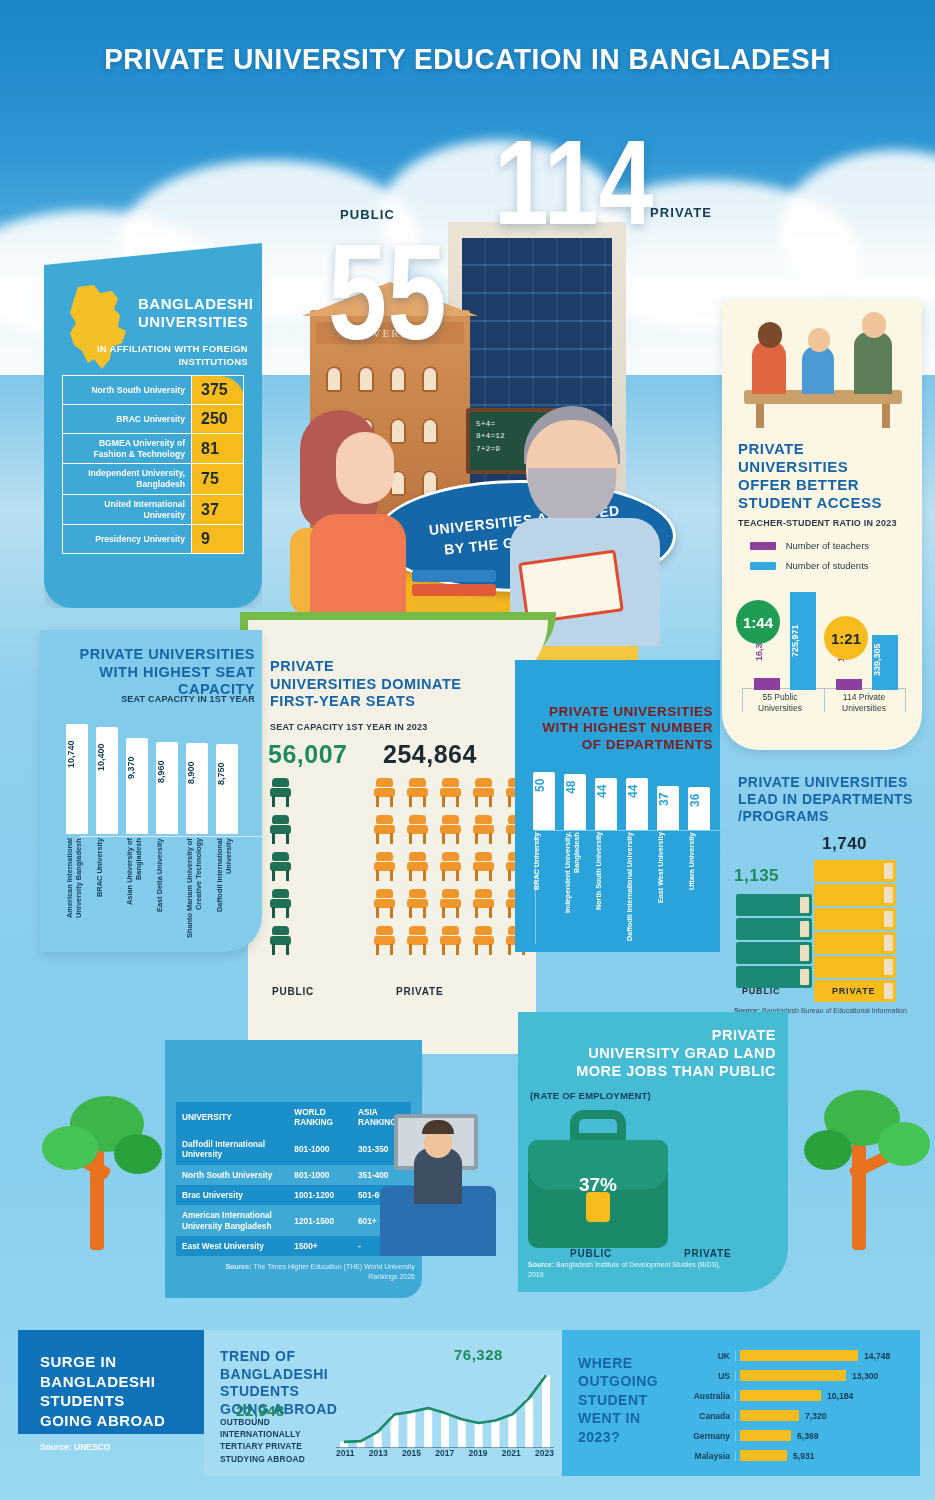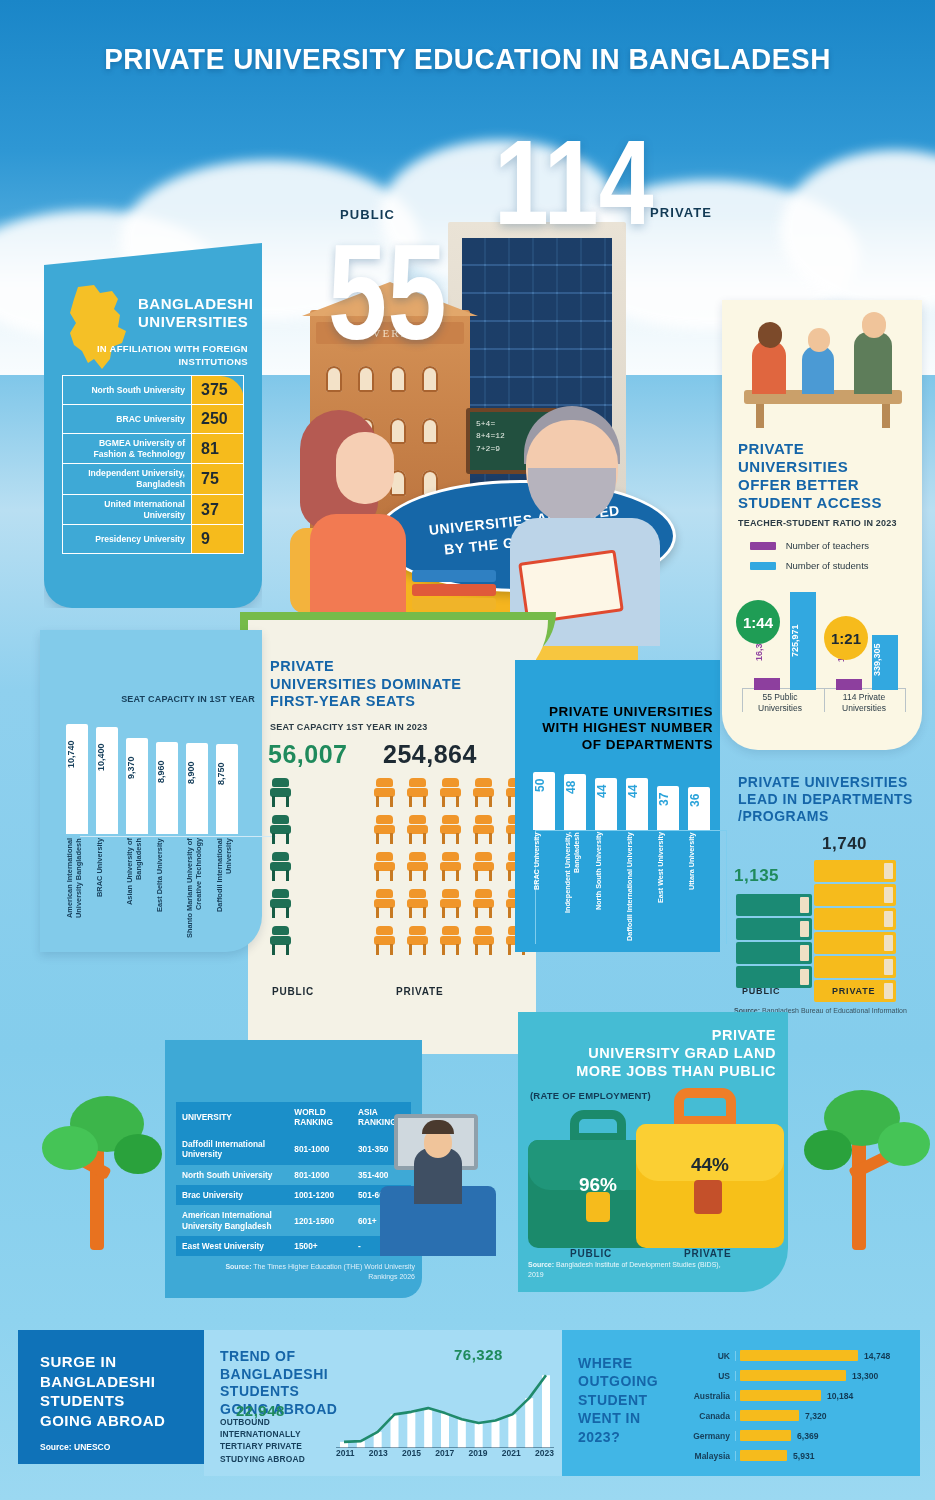--- a/index.html
+++ b/index.html
@@ -116,21 +116,21 @@
   #p3 .cap2{position:absolute;left:148px;top:350px;color:#1d2a33;font-size:10px;font-weight:bold;letter-spacing:.8px;}
   .chairgrid{position:absolute;display:grid;}
   .chair{width:21px;height:30px;position:relative;}
   .chair .bk{position:absolute;left:2px;top:0;width:17px;height:9px;border-radius:4px 4px 2px 2px;}
   .chair .st{position:absolute;left:0px;top:10px;width:21px;height:9px;border-radius:3px;}
   .chair .l1,.chair .l2{position:absolute;top:18px;width:3px;height:11px;}
   .chair .l1{left:2px;} .chair .l2{left:16px;}
 
   
   #p4{left:515px;top:660px;width:205px;height:292px;background:#2aa3da;border-radius:0 0 0 0;}
-  #p4 h3{position:absolute;left:8px;top:44px;width:190px;color:#000000;font-size:13.5px;line-height:1.22;text-align:right;font-weight:bold;}
+  #p4 h3{position:absolute;left:8px;top:44px;width:190px;color:#7f1d1d;font-size:13.5px;line-height:1.22;text-align:right;font-weight:bold;}
   #p4 .bars{position:absolute;left:12px;top:104px;width:186px;height:180px;}
   #p4 .bar{position:absolute;bottom:114px;width:22px;background:#fff;border-radius:2px 2px 0 0;}
   #p4 .bval{position:absolute;left:0;width:22px;text-align:center;color:#2aa3da;font-size:12px;font-weight:bold;
             writing-mode:vertical-rl;transform:rotate(180deg);}
   #p4 .blab{position:absolute;bottom:0;width:22px;height:112px;color:#fff;font-size:7.2px;font-weight:bold;
             writing-mode:vertical-rl;transform:rotate(180deg);text-align:right;line-height:1.2;}
   #p4 .axis{position:absolute;left:8px;bottom:0;width:192px;height:114px;border:1px solid #7ecdee;border-bottom:none;}
 
   
   #p5{left:722px;top:300px;width:200px;height:450px;background:#fbf7e4;border-radius:0 0 36px 36px;
@@ -179,21 +179,21 @@
   #p8 .src{position:absolute;left:10px;top:248px;width:200px;font-size:7px;color:#eaf7fb;line-height:1.4;}
   .case{position:absolute;border-radius:10px;}
   .case .handle{position:absolute;border-radius:14px 14px 0 0;}
   .case .flap{position:absolute;left:0;right:0;top:0;height:46%;border-radius:10px 10px 22px 22px;}
   .case .lock{position:absolute;border-radius:4px;}
   .case .pct{position:absolute;width:100%;text-align:center;font-size:19px;font-weight:bold;}
   #p8 .c1{position:absolute;left:52px;top:236px;color:#123a55;font-size:10px;font-weight:bold;letter-spacing:.8px;}
   #p8 .c2{position:absolute;left:166px;top:236px;color:#123a55;font-size:10px;font-weight:bold;letter-spacing:.8px;}
 
   
-  #b1{left:18px;top:1330px;width:186px;height:134px;background:#0f72b8;}
+  #b1{left:18px;top:1330px;width:186px;height:104px;background:#0f72b8;}
   #b1 h3{position:absolute;left:22px;top:22px;width:150px;color:#fff;font-size:15px;line-height:1.3;font-weight:bold;}
   #b1 .src{position:absolute;left:22px;top:112px;color:#fff;font-size:8.5px;font-weight:bold;}
   #b1 .arrow{position:absolute;right:-14px;top:58px;width:0;height:0;border-top:15px solid transparent;border-bottom:15px solid transparent;border-left:15px solid #0f72b8;}
   #b2{left:204px;top:1330px;width:358px;height:146px;background:#a5dcf4;}
   #b2 h3{position:absolute;left:16px;top:18px;width:170px;color:#1565a8;font-size:14px;line-height:1.25;font-weight:bold;}
   #b2 .sub{position:absolute;left:16px;top:86px;width:110px;color:#17405c;font-size:8.4px;font-weight:bold;line-height:1.45;letter-spacing:.2px;}
   #b2 .v1{position:absolute;left:32px;top:72px;color:#1f8a5c;font-size:15px;font-weight:bold;}
   #b2 .v2{position:absolute;left:250px;top:16px;color:#1f8a5c;font-size:15px;font-weight:bold;}
   #b2 svg{position:absolute;left:132px;top:34px;}
   #b2 .years{position:absolute;left:132px;top:118px;width:218px;display:flex;justify-content:space-between;
@@ -320,20 +320,21 @@
         </tr>
         <tr>
           <td>Presidency University</td>
           <td class="val">9</td>
         </tr>
       </tbody>
     </table>
 </div>
 
 <div class="panel" id="p2">
+  <h3 class="condensed">PRIVATE UNIVERSITIES WITH HIGHEST SEAT CAPACITY</h3>
   <div class="sub">SEAT CAPACITY IN 1ST YEAR</div>
   <div class="bars" id="p2bars">
     <div class="axis"></div>
   <div class="bar" style="left: 4px; height: 110px;"></div>
       <div class="bval" style="left: 4px; bottom: 156px; height: 56px;">10,740</div>
       <div class="blab" style="left: 4px;">American International University Bangladesh</div>
       <div class="bar" style="left: 34px; height: 107px;"></div>
       <div class="bval" style="left: 34px; bottom: 153px; height: 56px;">10,400</div>
       <div class="blab" style="left: 34px;">BRAC University</div>
       <div class="bar" style="left: 64px; height: 96px;"></div>
@@ -705,27 +706,21 @@
   <h3 class="condensed">
     <span>PRIVATE</span><br>
     <span>UNIVERSITY GRAD LAND</span><br>
     <span>MORE JOBS THAN PUBLIC</span>
   </h3>
   <div class="sub">(RATE OF EMPLOYMENT)</div>
   <div class="case" style="left:10px;top:128px;width:140px;height:108px;background:#1b8a6b;">
     <div class="handle" style="left:42px;top:-30px;width:56px;height:32px;border:9px solid #1b8a6b;background:transparent;"></div>
     <div class="flap" style="background:#20967a;"></div>
     <div class="lock" style="left:58px;top:52px;width:24px;height:30px;background:#f6bb1c;"></div>
-    <div class="pct" style="top:34px;color:#fff;">96%</div>
-  </div>
-  <div class="case" style="left:118px;top:112px;width:148px;height:124px;background:#f7c019;">
-    <div class="handle" style="left:38px;top:-36px;width:62px;height:38px;border:10px solid #ef7e28;background:transparent;"></div>
-    <div class="flap" style="background:#fbcf33;"></div>
-    <div class="lock" style="left:58px;top:56px;width:28px;height:34px;background:#c4502a;"></div>
-    <div class="pct" style="top:30px;color:#1d2a33;">44%</div>
+    <div class="pct" style="top:34px;color:#fff;">37%</div>
   </div>
   <div class="c1">PUBLIC</div>
   <div class="c2">PRIVATE</div>
   <div class="src">
     <b>Source:</b><span> Bangladesh Institute of Development Studies (BIDS), 2019</span>
   </div>
 </div>
 
 <div class="tree" style="left:40px;top:1060px;width:140px;height:200px;">
   <div class="branch" style="left:50px;top:60px;width:14px;height:130px;"></div>

